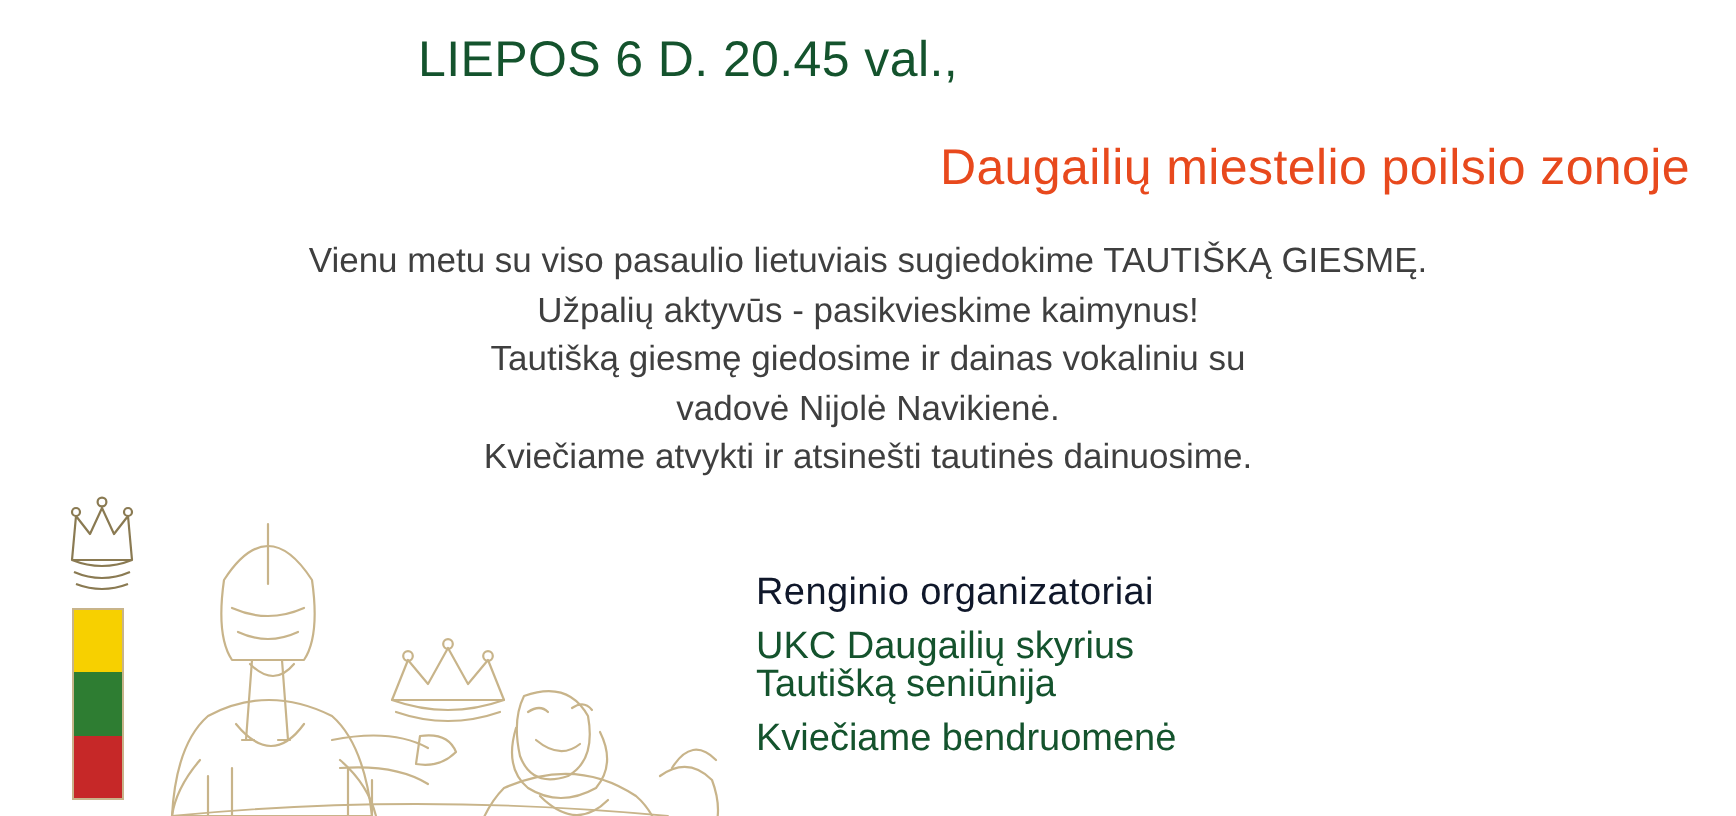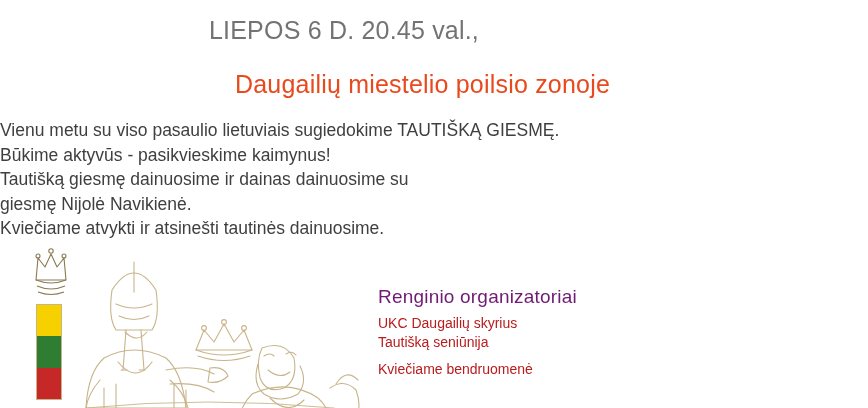--- a/index.html
+++ b/index.html
@@ -22,70 +22,71 @@
     background: #ffffff;
   }
 
   
   .line-datetime {
     position: absolute;
     top: 16px;
     left: 0;
     width: 688px;
     text-align: center;
-    color: #737373;
+    color: #14532d;
     font-size: 25px;
     font-weight: 400;
     letter-spacing: 0.2px;
   }
 
   .line-place {
     position: absolute;
     top: 70px;
     left: 0;
     width: 845px;
-    text-align: center;
+    text-align: right;
     color: #e8491d;
     font-size: 25px;
     font-weight: 400;
     letter-spacing: 0.2px;
   }
 
   
   .body-block {
     position: absolute;
     top: 118px;
     left: 0;
     width: 868px;
+    text-align: center;
     color: #3f3f3f;
     font-size: 17.5px;
     line-height: 24.5px;
   }
   .body-block div {
     white-space: nowrap;
   }
 
   
   .organizers {
     position: absolute;
     top: 286px;
     left: 378px;
     color: #4a4a4a;
     text-align: left;
   }
   .organizers .org-title {
     font-size: 19px;
-    color: #701a75;
+    color: #0f172a;
     margin-bottom: 6px;
     letter-spacing: 0.2px;
   }
   .organizers .org-item {
-    font-size: 14px;
+    font-size: 19px;
     line-height: 19px;
-    color: #b91c1c;
+    color: #14532d;
   }
   .organizers .org-item.spaced {
     margin-top: 8px;
   }
 
   
   .artwork {
     position: absolute;
     left: 0;
     bottom: 0;
@@ -197,23 +198,23 @@
       <div class="st st-r"></div>
     </div>
   </div>
 
   <div class="line-datetime">LIEPOS 6 D. 20.45 val.,</div>
 
   <div class="line-place">Daugailių miestelio poilsio zonoje</div>
 
   <div class="body-block">
     <div>Vienu metu su viso pasaulio lietuviais sugiedokime TAUTIŠKĄ GIESMĘ.</div>
-    <div>Būkime aktyvūs - pasikvieskime kaimynus!</div>
-    <div>Tautišką giesmę dainuosime ir dainas dainuosime su</div>
-    <div>giesmę Nijolė Navikienė.</div>
+    <div>Užpalių aktyvūs - pasikvieskime kaimynus!</div>
+    <div>Tautišką giesmę giedosime ir dainas vokaliniu su</div>
+    <div>vadovė Nijolė Navikienė.</div>
     <div>Kviečiame atvykti ir atsinešti tautinės dainuosime.</div>
   </div>
 
   <div class="organizers">
     <div class="org-title">Renginio organizatoriai</div>
     <div class="org-item">UKC Daugailių skyrius</div>
     <div class="org-item">Tautišką seniūnija</div>
     <div class="org-item spaced">Kviečiame bendruomenė</div>
   </div>
 

